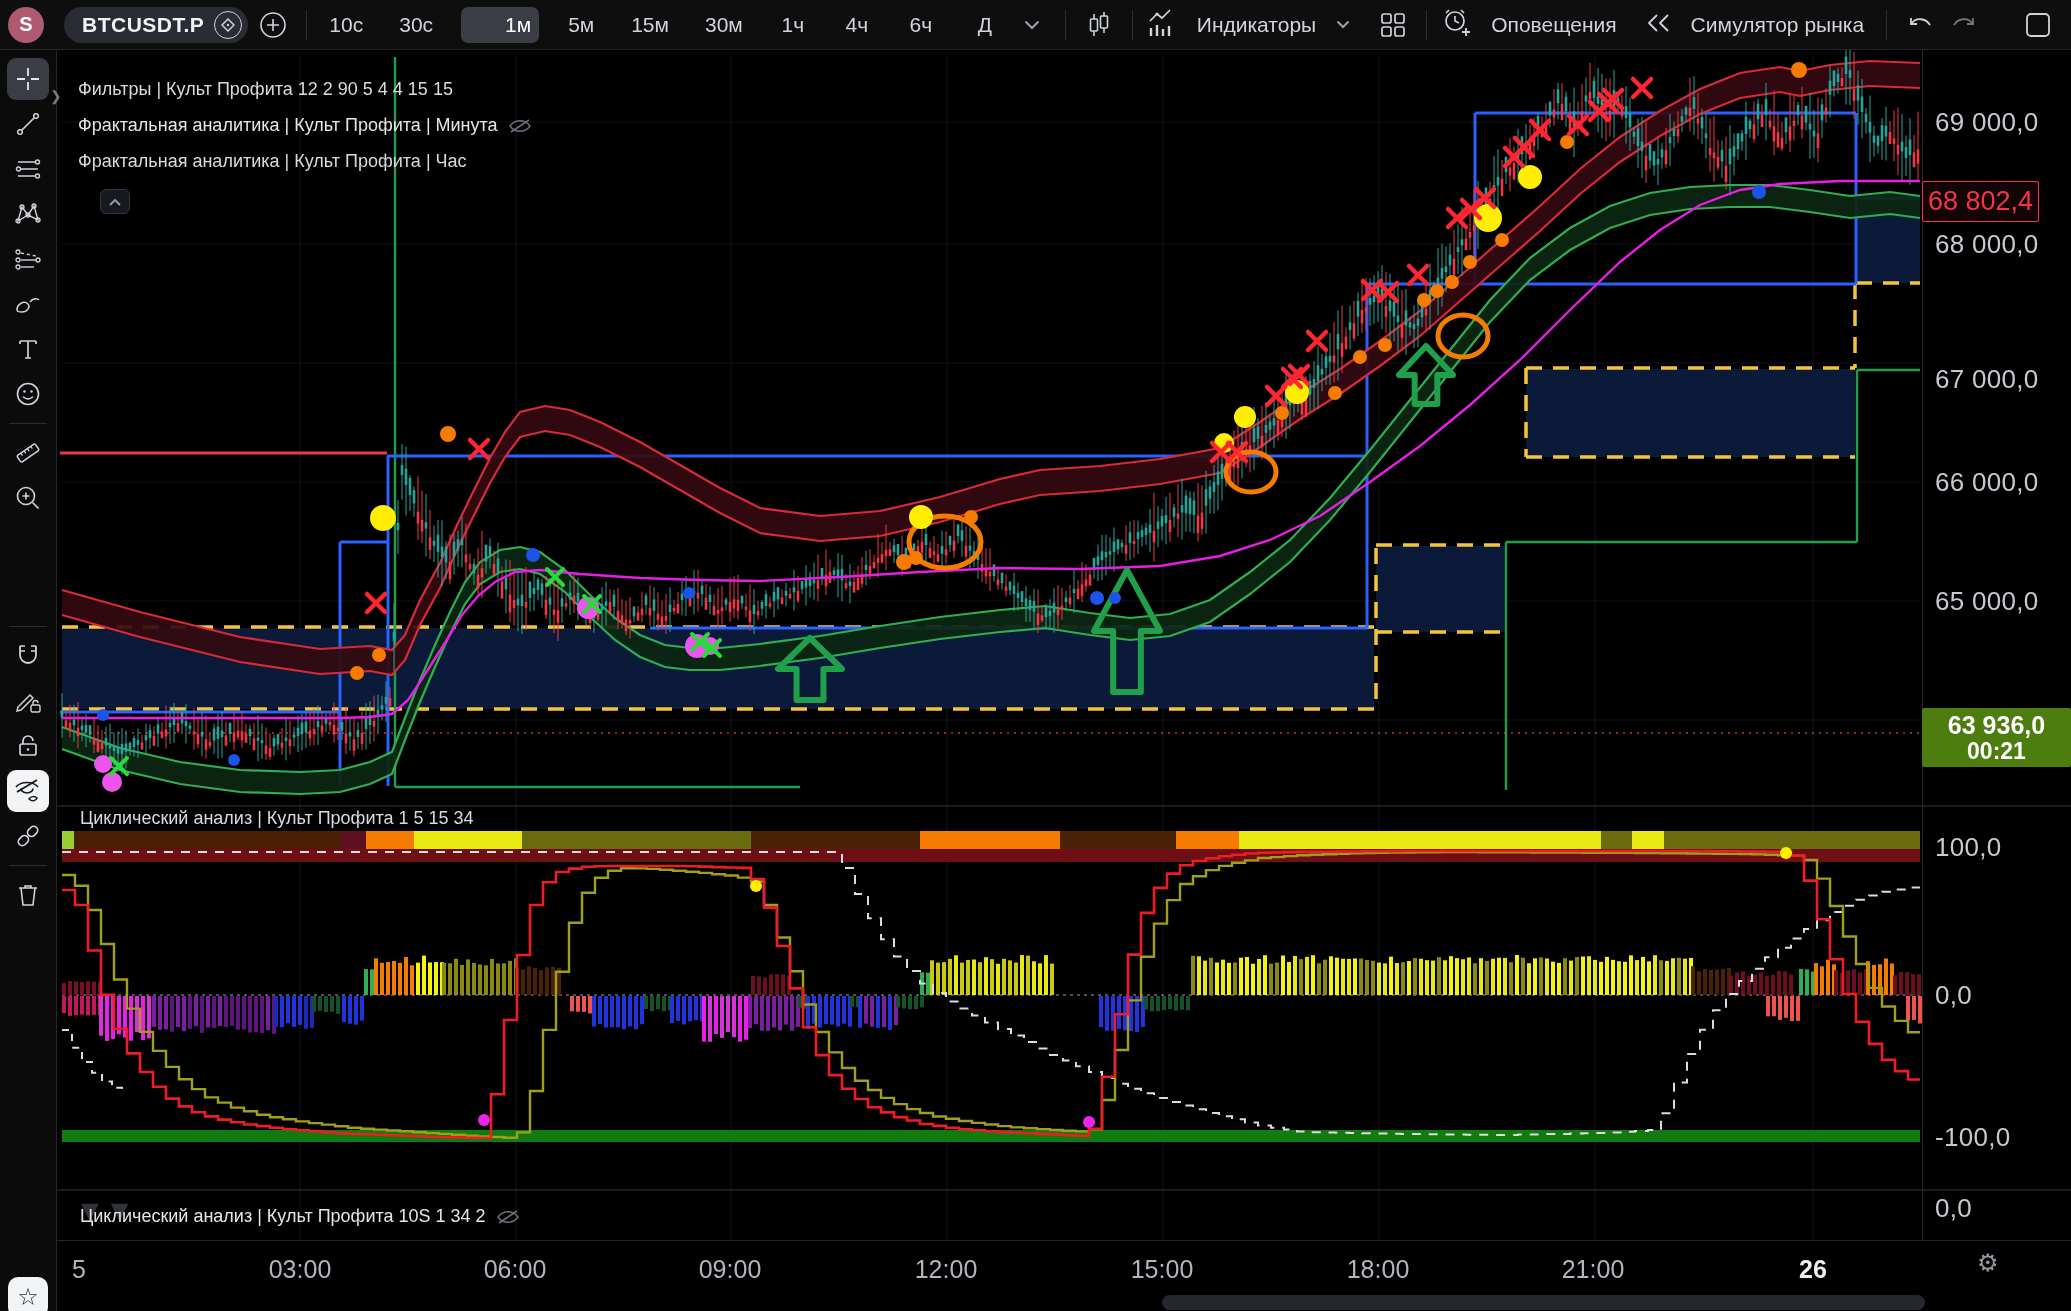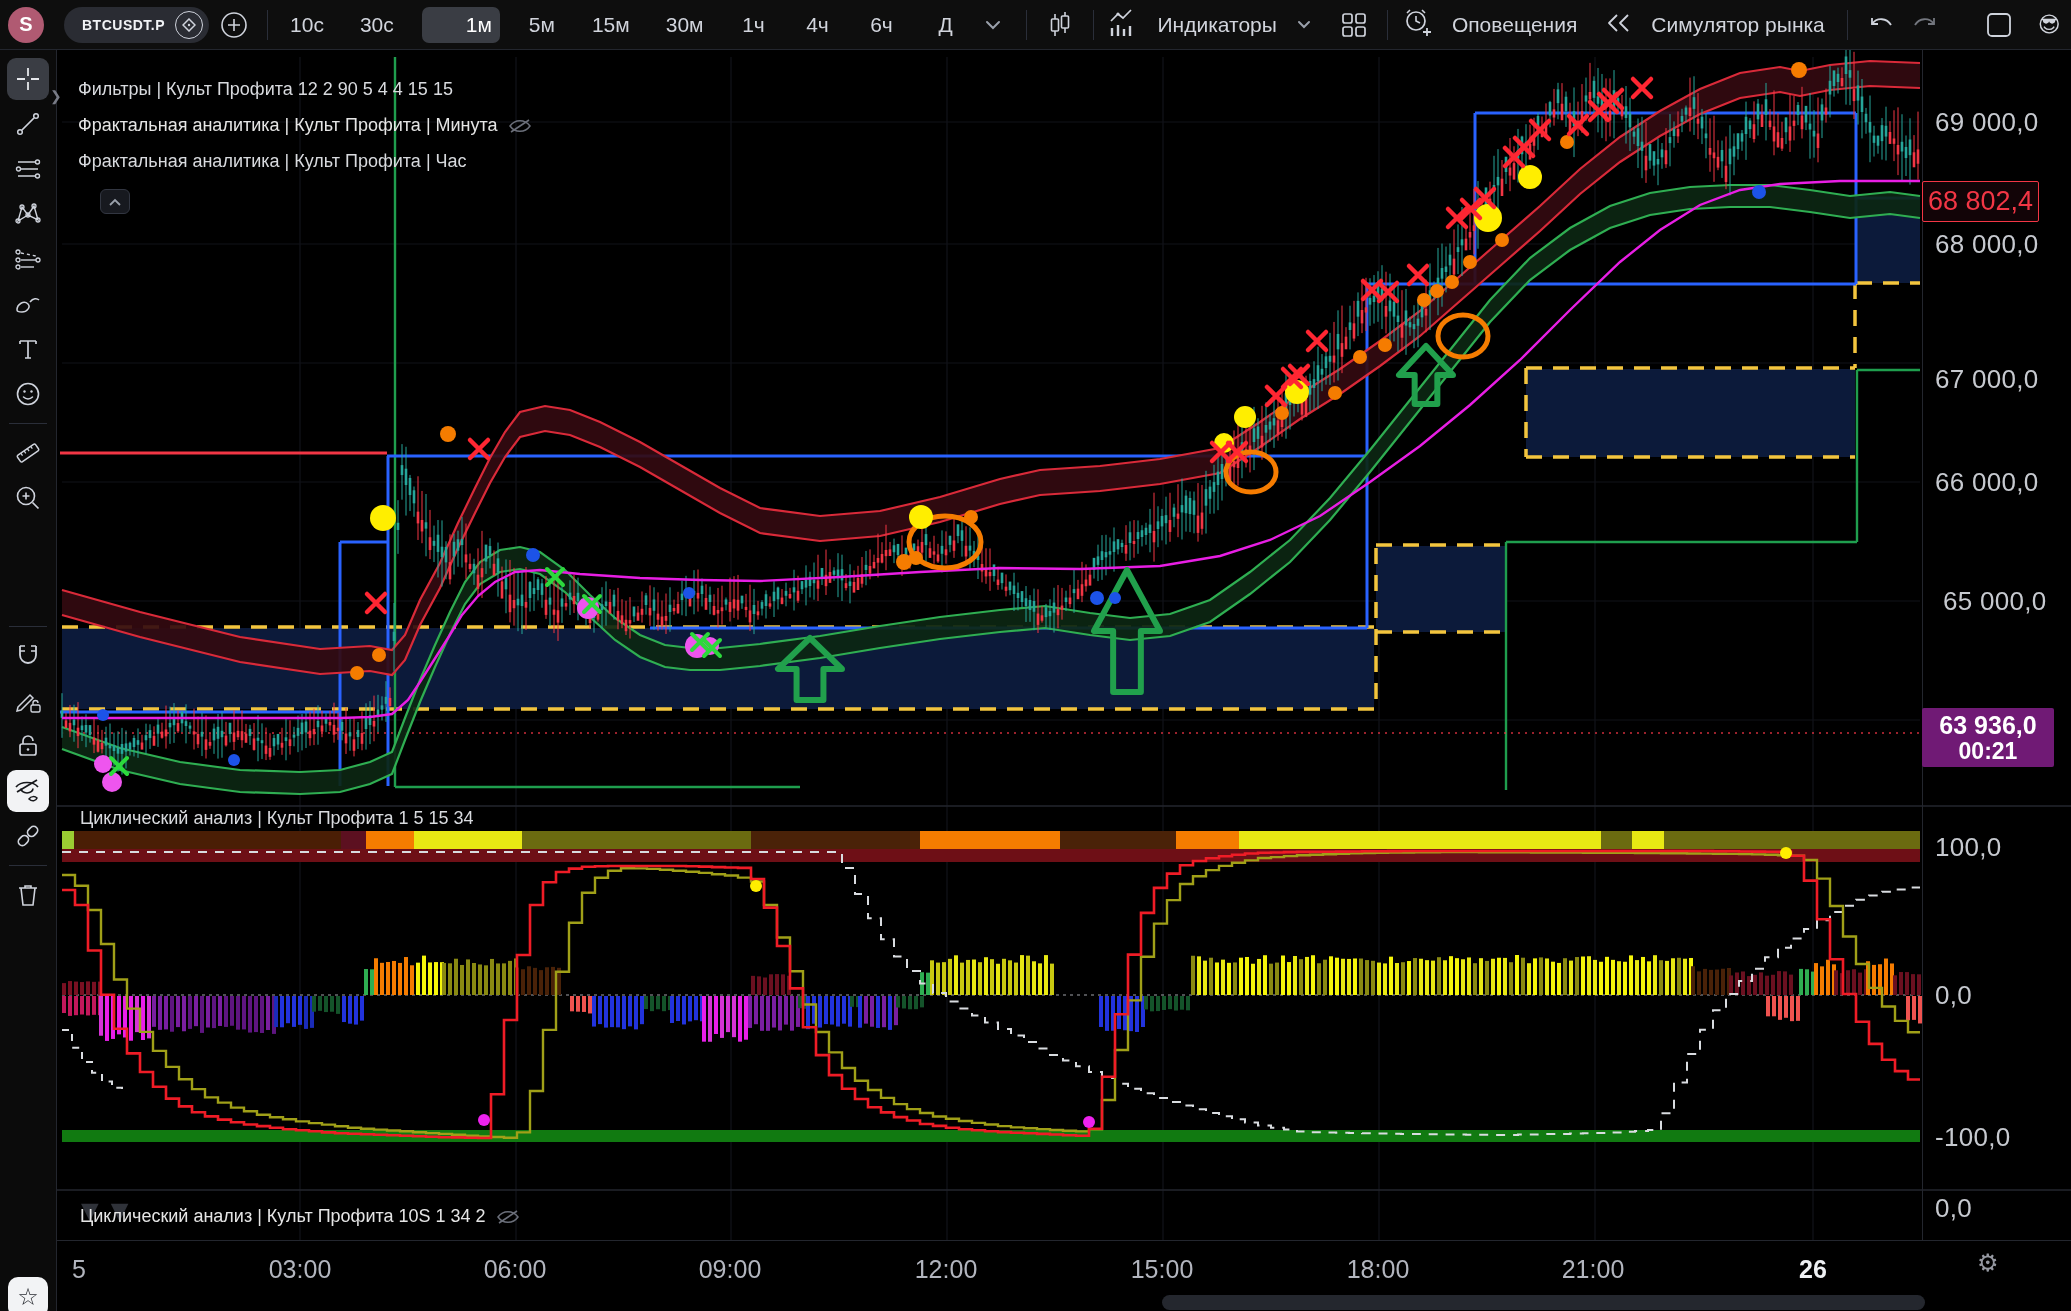--- a/index.html
+++ b/index.html
@@ -5,21 +5,21 @@
   * { margin:0; padding:0; box-sizing:border-box; }
   html,body { background:#000; }
   body { font-family:"Liberation Sans","DejaVu Sans",sans-serif; width:2071px; height:1311px; overflow:hidden; position:relative; color:#d1d4dc; }
   #root { position:absolute; inset:0; width:2071px; height:1311px; background:#000; }
   svg.layer { position:absolute; left:0; top:0; }
 
   
   .toolbar { position:absolute; left:0; top:0; width:2071px; height:50px; background:#0e0e0e; border-bottom:1px solid #23262e; display:flex; align-items:center; gap:6px; padding:0 8px; z-index:30; }
   .avatar { width:36px; height:36px; border-radius:50%; background:#b05a72; color:#fff; font-weight:bold; font-size:20px; display:flex; align-items:center; justify-content:center; flex:0 0 auto; }
   .symbol-pill { display:flex; align-items:center; gap:10px; background:#2a2c33; border-radius:18px; height:36px; padding:0 6px 0 18px; margin-left:14px; }
-  .symbol-pill .sym { font-size:14px; font-weight:bold; color:#f1f3f6; letter-spacing:.5px; }
+  .symbol-pill .sym { font-size:21px; font-weight:bold; color:#f1f3f6; letter-spacing:.5px; }
   .pill-circle { width:28px; height:28px; border-radius:50%; border:1.6px solid #cfd3dc; display:flex; align-items:center; justify-content:center; }
   .tb-icon-btn { width:38px; height:38px; display:flex; align-items:center; justify-content:center; border-radius:6px; flex:0 0 auto; }
   .tb-icon-btn svg { display:block; }
   .tb-div { width:1px; height:30px; background:#2a2e39; margin:0 8px; flex:0 0 auto; }
   .tf-btn { min-width:44px; height:36px; padding:0 8px; display:flex; align-items:center; justify-content:center; font-size:21px; color:#d1d4dc; border-radius:7px; flex:0 0 auto; }
   .tf-btn.active { background:#3a3d44; color:#fff;padding-left:44px; }
   .tb-label { font-size:21px; color:#d1d4dc; }
   .tb-group { display:flex; align-items:center; gap:20px; flex:0 0 auto; }
   .save-stack { display:flex; flex-direction:column; align-items:flex-start; line-height:1; margin-left:4px; }
   .save-stack .row1 { display:flex; align-items:center; gap:6px; }
@@ -39,21 +39,21 @@
   
   .legend { position:absolute; z-index:20; display:flex; align-items:center; gap:10px; font-size:18px; white-space:nowrap; }
   .legend .t-bright { color:#d8dade; font-weight:500; }
   .legend .t-dim { color:#e5e5e5; font-weight:500; }
   .collapse-btn { position:absolute; left:100px; top:189px; width:30px; height:25px; background:#17191f; border:1px solid #323641; border-radius:6px; display:flex; align-items:center; justify-content:center; z-index:20; }
 
   
   .price-axis { position:absolute; left:1922px; top:50px; width:149px; height:1190px; border-left:1px solid #23262e; z-index:15; background:rgba(0,0,0,.0); }
   .axis-lbl { position:absolute; left:12px; font-size:26px; color:#c6c9cf; letter-spacing:.3px; white-space:nowrap; }
   .last-price-box { position:absolute; left:-1px; top:131px; width:117px; height:41px; border:1.5px solid #f23645; background:rgba(20,4,8,.88); color:#f23645; font-size:27px; display:flex; align-items:center; justify-content:center; border-radius:2px; }
-  .countdown-box { position:absolute; left:-1px; top:658px; width:132px; height:59px; background:#701a75; color:#fff; display:flex; flex-direction:column; align-items:center; justify-content:center; line-height:1.05; border-radius:2px; }
+  .countdown-box { position:absolute; left:-1px; top:658px; width:149px; height:59px; background:#4d7c0f; color:#fff; display:flex; flex-direction:column; align-items:center; justify-content:center; line-height:1.05; border-radius:2px; }
   .countdown-box .p { font-size:25px; font-weight:bold; }
   .countdown-box .t { font-size:23px; font-weight:bold; }
   .time-axis { position:absolute; left:57px; top:1240px; width:2014px; height:71px; border-top:1px solid #23262e; z-index:15; }
   .time-lbl { position:absolute; top:14px; transform:translateX(-50%); font-size:25px; color:#b2b5be; }
   .time-lbl.bold { color:#eef0f3; font-weight:bold; }
   .scrollbar { position:absolute; left:1105px; top:54px; width:763px; height:15px; border-radius:8px; background:#24272e; }
   .gear { position:absolute; left:1920px; top:8px; font-size:24px; color:#9598a1; font-family:"DejaVu Sans",sans-serif; }
 
   .eye-ic { display:inline-flex; }
 </style>
@@ -1788,21 +1788,21 @@
   </span>
 </div>
 <div style="position:absolute;left:75px;top:1194px;z-index:18;color:#2f3239;font-weight:bold;font-size:30px;">▼▼</div>
 
 <div class="price-axis">
   <div id="price-labels">
         <div class="axis-lbl" style="top: 57px;">69 000,0</div>
         <div class="axis-lbl" style="top: 179px;">68 000,0</div>
         <div class="axis-lbl" style="top: 314px;">67 000,0</div>
         <div class="axis-lbl" style="top: 417px;">66 000,0</div>
-        <div class="axis-lbl" style="top: 536px; margin-left: 8px;">65 000,0</div>
+        <div class="axis-lbl" style="top: 536px;">65 000,0</div>
         <div class="axis-lbl" style="top: 782px;">100,0</div>
         <div class="axis-lbl" style="top: 930px;">0,0</div>
         <div class="axis-lbl" style="top: 1072px;">-100,0</div>
         <div class="axis-lbl" style="top: 1143px;">0,0</div>
       </div>
   <div class="last-price-box">
     <span>68 802,4</span>
   </div>
   <div class="countdown-box">
     <span class="p">63 936,0</span>

